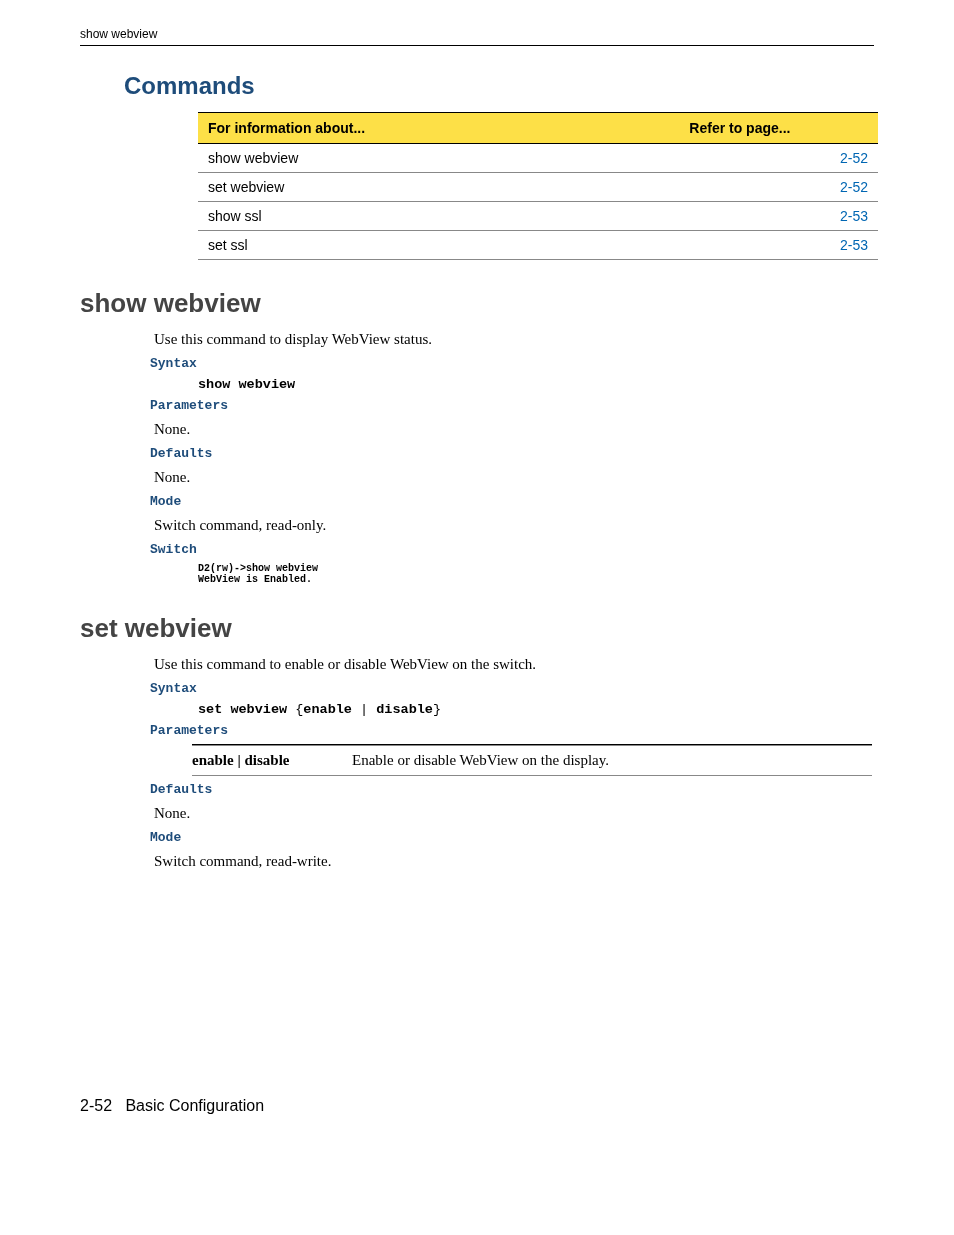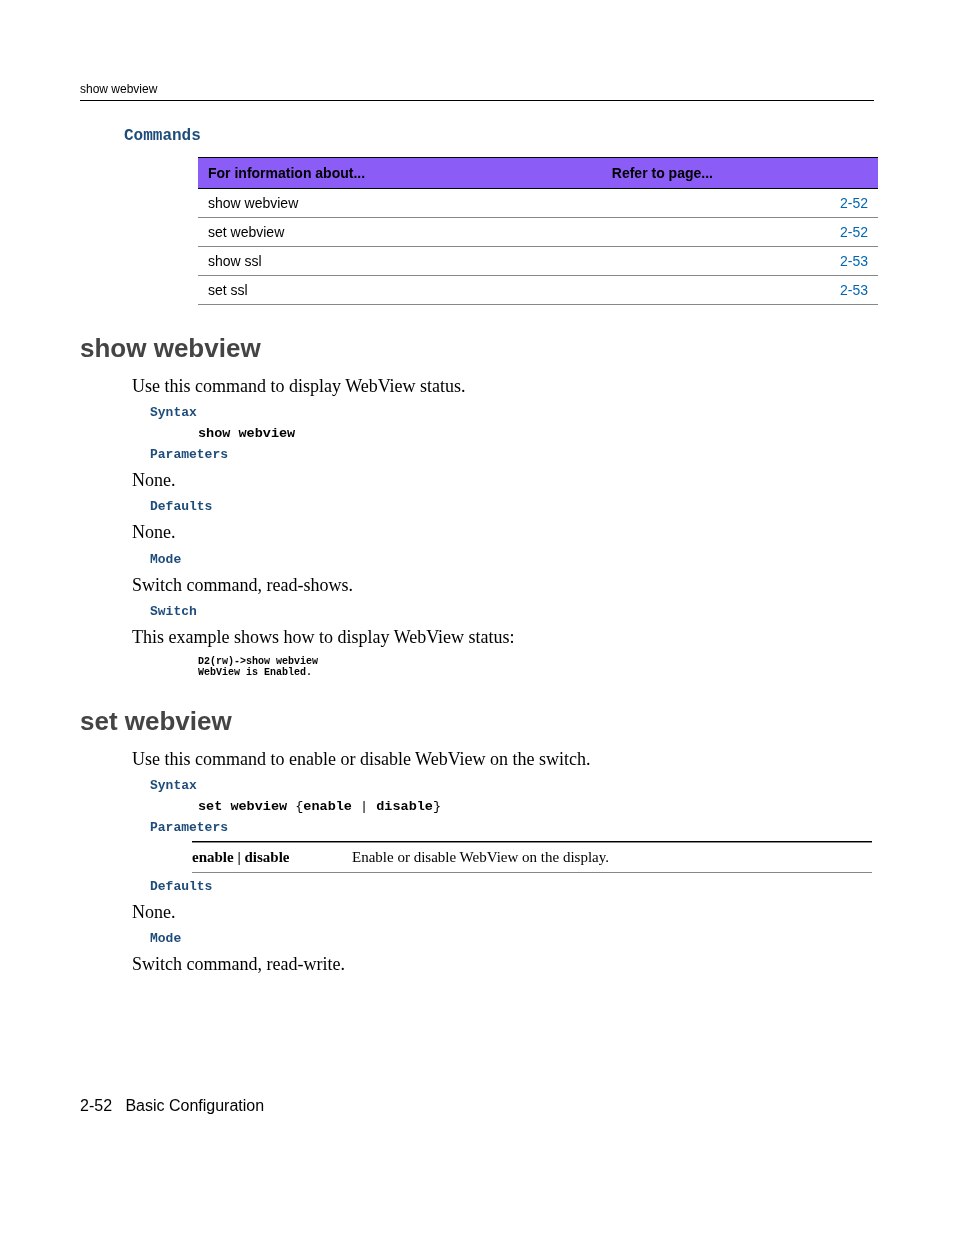--- a/index.html
+++ b/index.html
@@ -7,58 +7,58 @@
     padding: 0;
     background: #fff;
     font-family: "Book Antiqua", Palatino, "Palatino Linotype", Georgia, serif;
     color: #000;
   }
   .page {
     width: 954px;
     height: 1163px;
     position: relative;
     box-sizing: border-box;
-    padding: 82px 80px 40px 80px;
+    padding: 27px 80px 40px 80px;
   }
   .running-head {
     font-family: Arial, Helvetica, sans-serif;
     font-size: 12px;
     color: #000;
     margin-bottom: 4px;
   }
   .head-rule {
     border: none;
     border-top: 1px solid #000;
     margin: 0 0 26px 0;
   }
 
   h2.section-title {
-    font-family: Liberation Mono, monospace;
+    font-family: Liberation Sans, sans-serif;
     font-weight: bold;
     color: #1e4c7a;
-    font-size: 16px;
+    font-size: 24px;
     margin: 0 0 12px 44px;
   }
   h1.command-title {
     font-family: Arial, Helvetica, sans-serif;
     font-weight: bold;
     color: #444;
     font-size: 26px;
     margin: 28px 0 10px 0;
   }
   h3.sub-title {
     font-family: Liberation Mono, monospace;
     font-weight: bold;
     color: #1e4c7a;
     font-size: 13px;
     margin: 6px 0 6px 70px;
   }
   p.body {
-    font-size: 18px;
-    margin: 0 0 2px 52px;
+    font-size: 15px;
+    margin: 0 0 2px 74px;
     line-height: 1.4;
   }
   .syntax-line {
     font-family: "Courier New", monospace;
     font-weight: bold;
     font-size: 13.5px;
     margin: 0 0 2px 118px;
   }
   .syntax-line .light { font-weight: normal; }
   pre.example-block {
@@ -72,27 +72,27 @@
   
   table.cmd-table {
     border-collapse: collapse;
     width: 680px;
     margin-left: 118px;
     font-family: Arial, Helvetica, sans-serif;
     font-size: 14px;
   }
   table.cmd-table th {
     text-align: left;
-    background: #8b5cf6;
+    background: #fde047;
     font-weight: bold;
     padding: 7px 10px;
     border-top: 1.5px solid #000;
     border-bottom: 1px solid #000;
   }
-  table.cmd-table th.right { text-align: left; }
+  table.cmd-table th.right { text-align: center; }
   table.cmd-table td {
     padding: 6px 10px;
     border-bottom: 1px solid #888;
   }
   table.cmd-table td.right { text-align: right; }
   a.page-ref {
     color: #0066b3;
     text-decoration: none;
   }
 
@@ -171,24 +171,23 @@
   <h3 class="sub-title">Syntax</h3>
   <div class="syntax-line">show webview</div>
 
   <h3 class="sub-title">Parameters</h3>
   <p class="body">None.</p>
 
   <h3 class="sub-title">Defaults</h3>
   <p class="body">None.</p>
 
   <h3 class="sub-title">Mode</h3>
-  <p class="body">Switch command, read‑shows.</p>
+  <p class="body">Switch command, read‑only.</p>
 
   <h3 class="sub-title">Switch</h3>
-  <p class="body">This example shows how to display WebView status:</p>
   <pre class="example-block">D2(rw)-&gt;show webview
 WebView is Enabled.</pre>
 
   <h1 class="command-title">set webview</h1>
   <p class="body">Use this command to enable or disable WebView on the switch.</p>
 
   <h3 class="sub-title">Syntax</h3>
   <div class="syntax-line">
     <span>set webview</span>
     <span class="light">{</span><span>enable</span><span class="light"> | </span><span>disable</span><span class="light">}</span>

